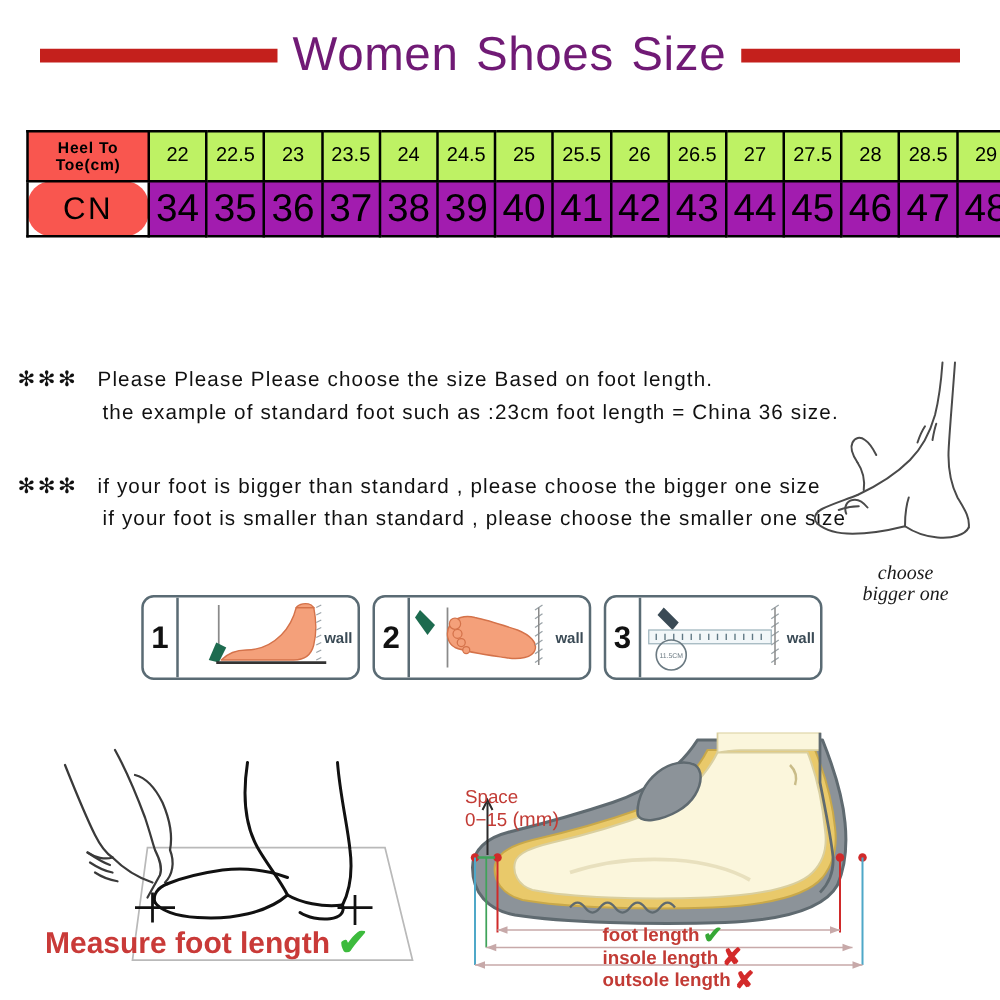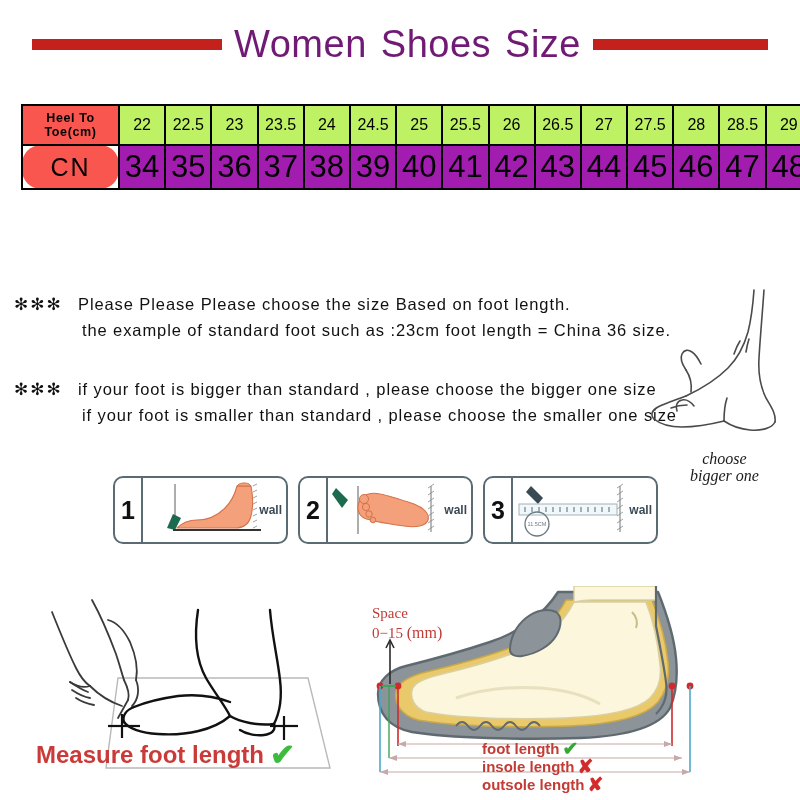--- a/index.html
+++ b/index.html
@@ -103,22 +103,22 @@
   #measure-label {
     position: absolute; left: 36px; top: 740px;
     font-size: 24px; font-weight: bold; color: #C93A38;
     display: flex; align-items: center; gap: 6px; white-space: nowrap; text-align: right;
   }
   .check-green { color: #3DBB3D; font-size: 30px; font-weight: bold; line-height: 1; }
 
   
   #shoe-art { position: absolute; left: 360px; top: 586px; width: 440px; height: 212px; }
   #space-label {
-    position: absolute; left: 372px; top: 604px;
-    font-size: 15px; color: #C23B35; line-height: 19px; white-space: nowrap; font-family: Liberation Serif, serif;
+    position: absolute; left: 372px; top: 628px;
+    font-size: 15px; color: #C23B35; line-height: 19px; white-space: nowrap;
   }
   #space-label .unit { font-size: 16px; }
   #shoe-legend {
     position: absolute; left: 482px; top: 740px;
     font-size: 15px; font-weight: bold; color: #C23B35; line-height: 18px;
   }
   .legend-row { display: flex; align-items: center; gap: 3px; white-space: nowrap; }
   .legend-row .mark-ok { color: #35A735; font-size: 19px; }
   .legend-row .mark-no { color: #D32A2A; font-size: 19px; font-weight: bold; }
   #legend-outsole { padding-left: 0; }

